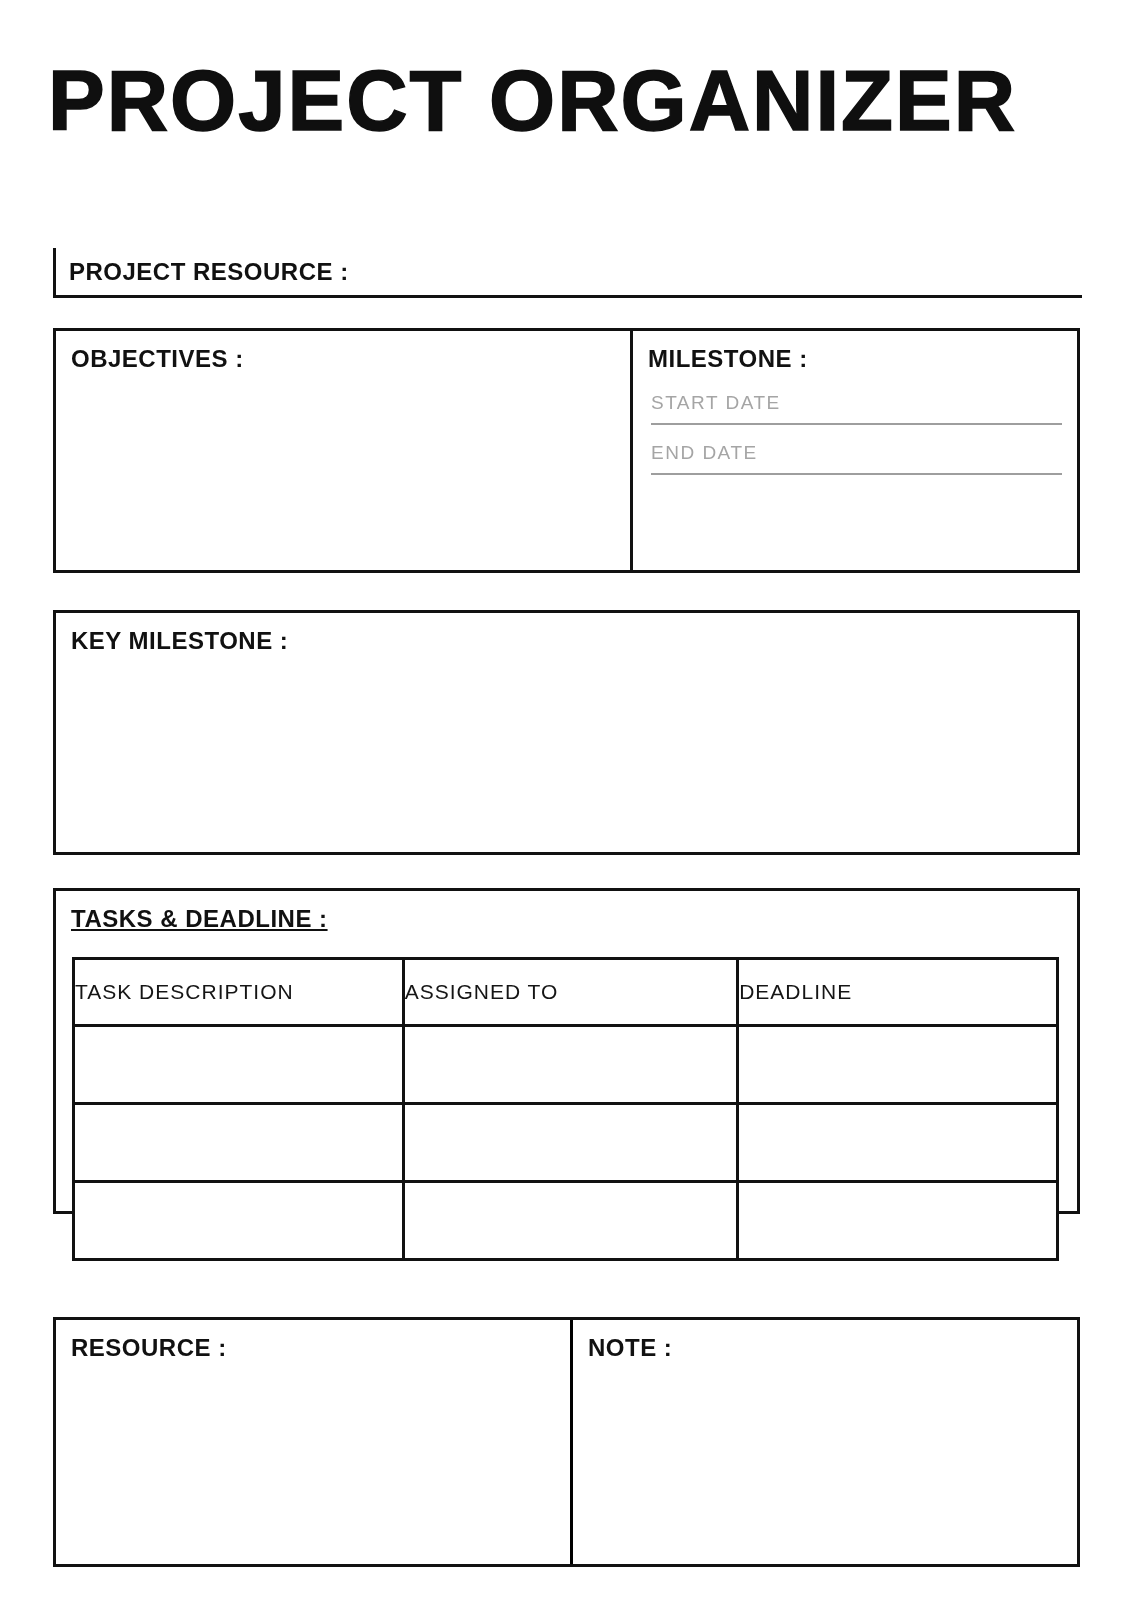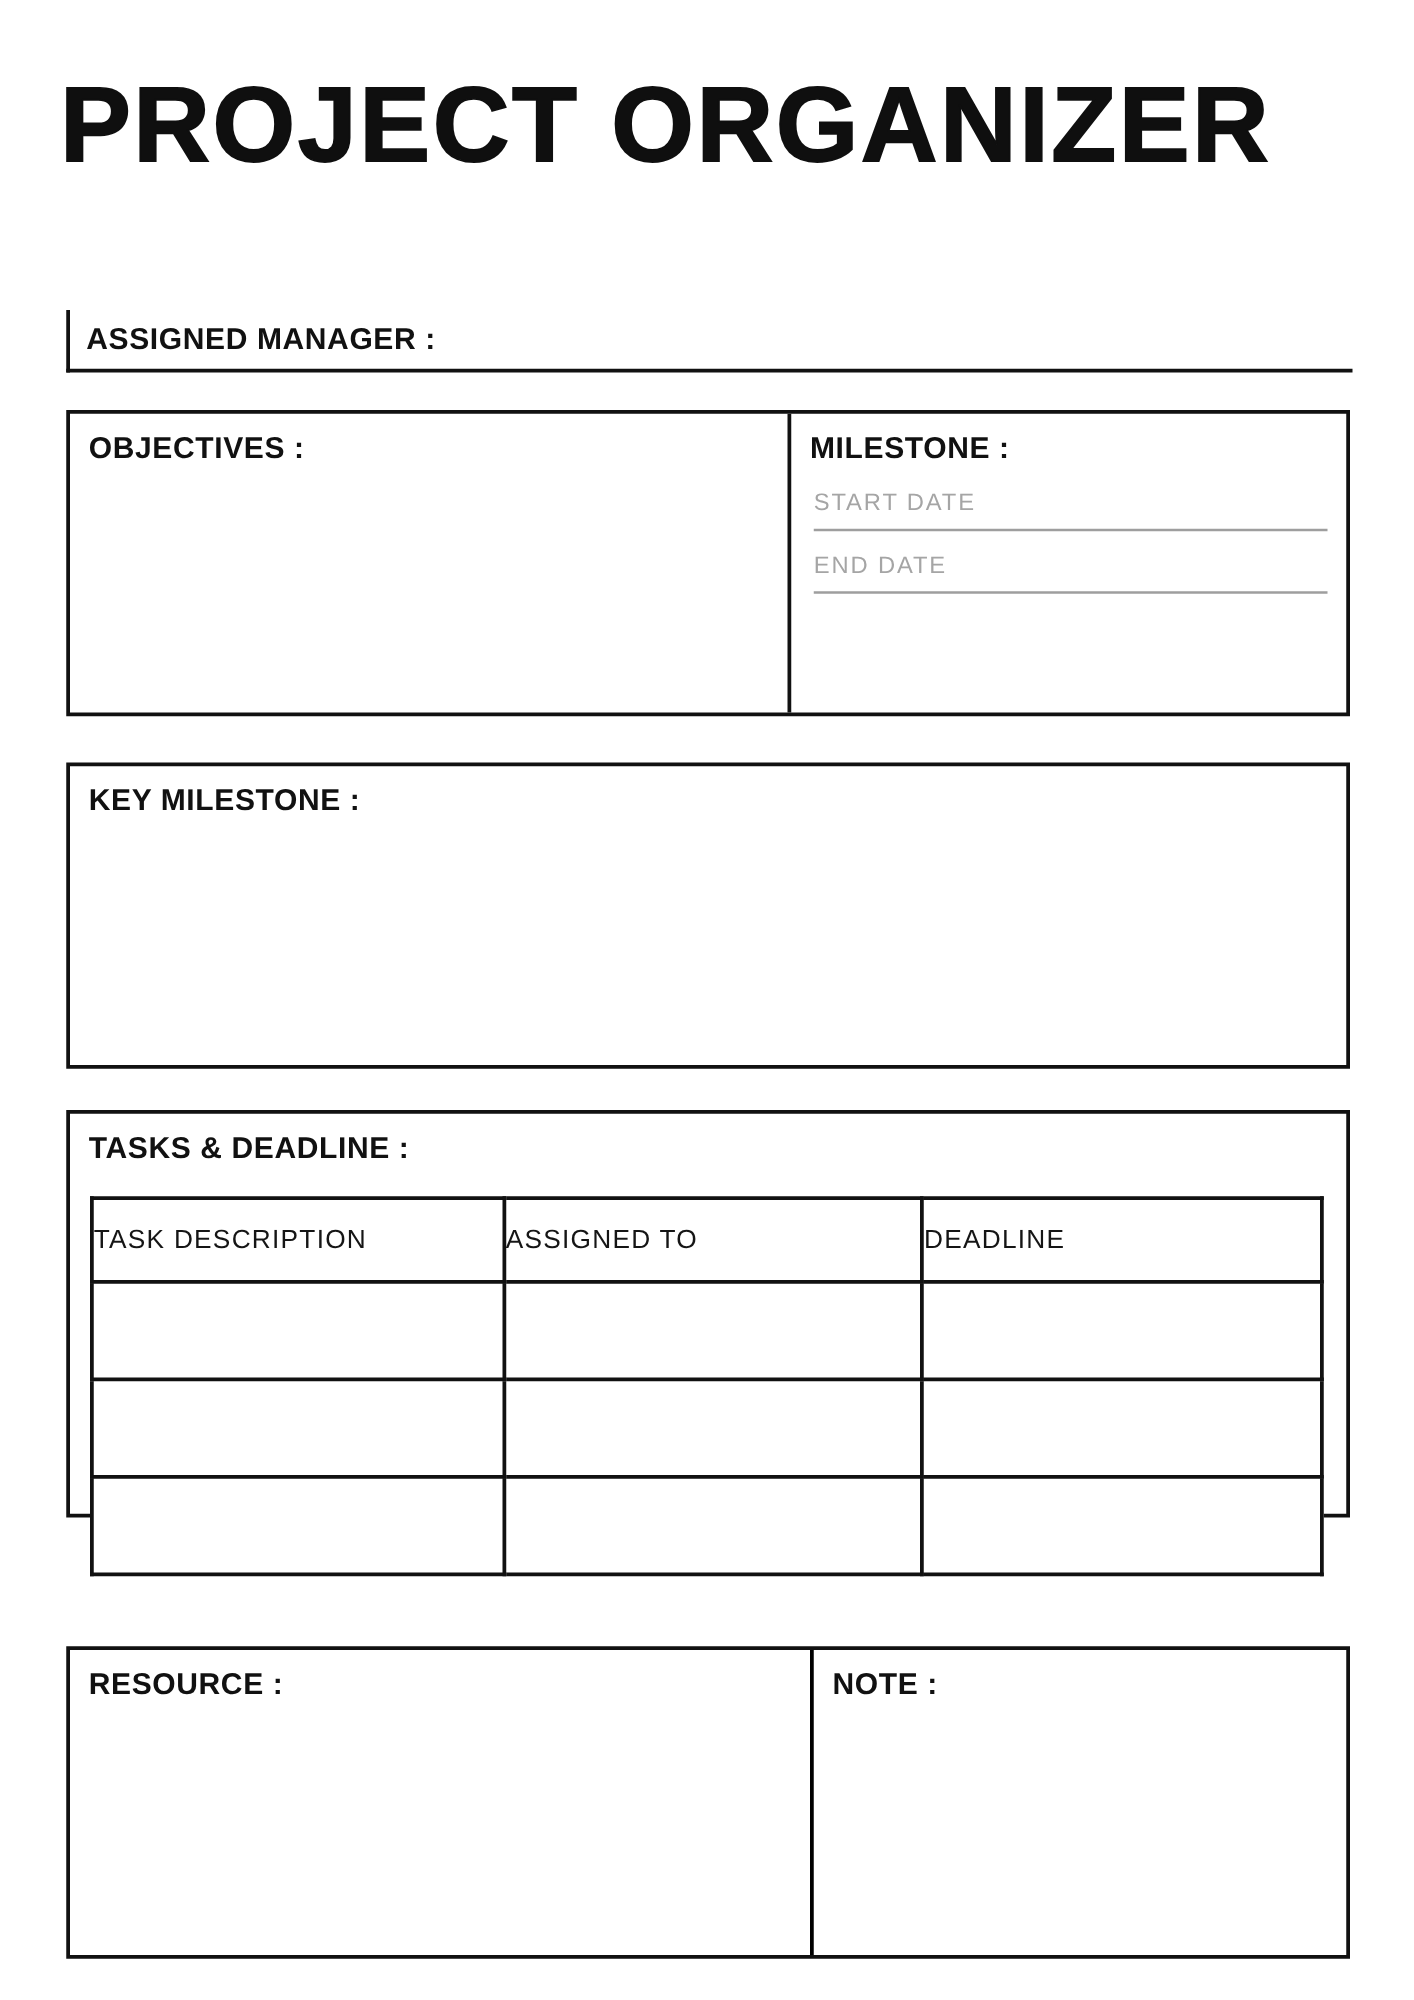--- a/index.html
+++ b/index.html
@@ -43,48 +43,48 @@
     border-bottom:2px solid #9e9e9e; padding-bottom:8px;
   }
   .datefield.first { margin-top:19px; }
   .dlabel {
     font-size:19px; letter-spacing:1.5px; color:#a5a5a5; line-height:1.2;
     white-space:nowrap;
   }
 
   .milestone { top:590px; height:245px; }
 
-  .tasks { top:868px; height:326px; }
+  .tasks { top:868px; height:326px;text-decoration:underline; }
   .ttable {
     position:absolute; left:16px; top:66px; width:987px; height:302px;
     border-collapse:collapse; table-layout:fixed; background:#ffffff;
   }
   .ttable th, .ttable td { border:3px solid #111111; }
   .ttable thead tr { height:67px; }
   .ttable tbody tr { height:78px; }
   .ttable th {
     font-size:21px; font-weight:500; letter-spacing:1px; text-align:left;
     color:#151515;
   }
   .col-1 { width:33.5%; } .col-2 { width:34%; } .col-3 { width:32.5%; }
 
   .bottom { top:1297px; height:250px; display:flex; }
-  .res-pane { width:592px; }
+  .res-pane { width:514px; }
   .note-pane { flex:1; border-left:3px solid #000000; }
 </style>
 </head>
 <body>
 
 <div class="page">
 
   <div class="title">PROJECT ORGANIZER</div>
 
 
   <div class="linefield field-manager">
-    <span class="flabel">ASSIGNED MANAGER :</span>
+    <span class="flabel">PROJECT RESOURCE :</span>
     <span class="fvalue"></span>
   </div>
 
   <section class="box obj-tl">
     <div class="obj-pane">
       <div class="slabel">OBJECTIVES :</div>
     </div>
     <div class="tl-pane">
       <div class="slabel">MILESTONE :</div>
       <div class="datefield first">

